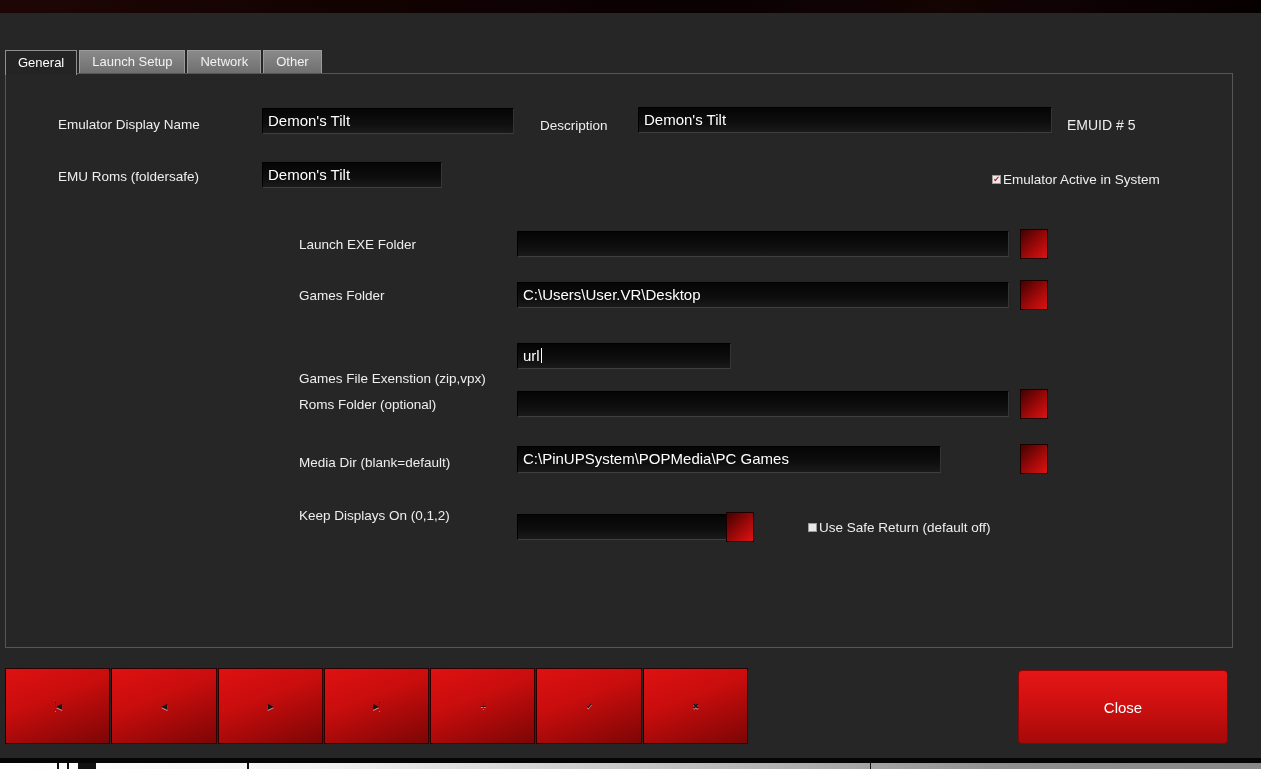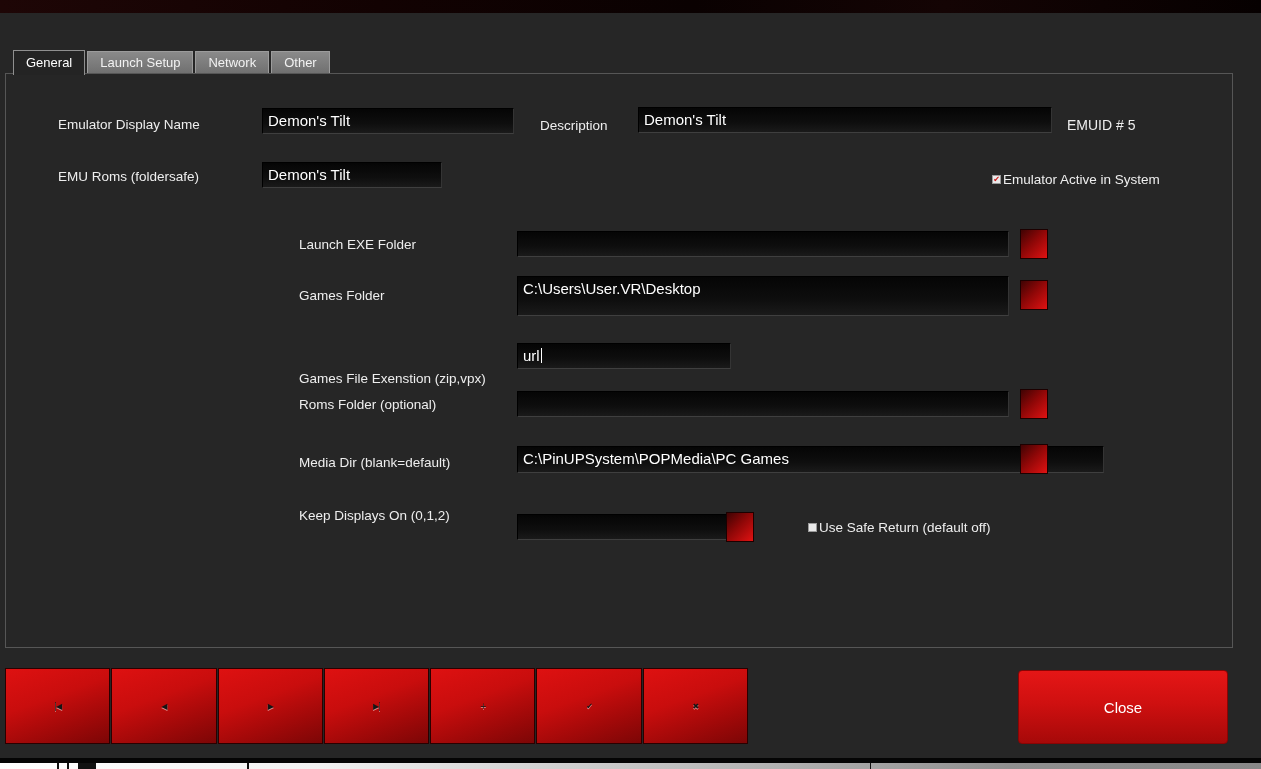--- a/index.html
+++ b/index.html
@@ -7,21 +7,21 @@
     width:1261px;height:769px;position:relative;overflow:hidden;
     background:#262626;
     font-family:"Liberation Sans","DejaVu Sans",sans-serif;
     -webkit-font-smoothing:antialiased;
   }
   .abs{position:absolute;}
   
   .top-strip{left:0;top:0;width:1261px;height:13px;
     background:linear-gradient(90deg,#1e0606 0%,#120202 30%,#0a0101 55%,#140404 75%,#060000 100%);}
   
-  .tabbar{left:5px;top:50px;height:24px;display:flex;align-items:center;margin-left:8px;}
+  .tabbar{left:5px;top:50px;height:24px;display:flex;align-items:flex-start;}
   .tab{height:22px;line-height:22px;padding:0 12px;margin-right:2px;
     background:linear-gradient(180deg,#8a8a8a,#6f6f6f);
     border:1px solid #9c9c9c;border-bottom:none;
     color:#f2f2f2;font-size:13px;cursor:default;}
   .tab.active{background:#242424;border:1px solid #8f8f8f;border-bottom:none;
     height:24px;line-height:24px;position:relative;z-index:3;color:#fff;}
   
   .panel{left:5px;top:73px;width:1226px;height:573px;border:1px solid #565656;background:#262626;z-index:1;}
   .lbl{color:#eeeeee;font-size:13.5px;white-space:nowrap;z-index:2;}
   .field{
@@ -80,32 +80,32 @@
 <div class="abs field" style="left:262px;top:162px;width:180px;height:26px;"><span>Demon's Tilt</span></div>
 
 <div class="abs checkbox" style="left:992px;top:175px;">✔</div>
 <div class="abs lbl" style="left:1003px;top:172px;">Emulator Active in System</div>
 
 <div class="abs lbl" style="left:299px;top:237px;">Launch EXE Folder</div>
 <div class="abs field" style="left:517px;top:231px;width:492px;height:26px;"><span></span></div>
 <div class="abs browse-btn" style="left:1020px;top:229px;"></div>
 
 <div class="abs lbl" style="left:299px;top:288px;">Games Folder</div>
-<div class="abs field" style="left:517px;top:276px;width:492px;height:40px;"><span>C:\Users\User.VR\Desktop</span></div>
+<div class="abs field" style="left:517px;top:282px;width:492px;height:26px;"><span>C:\Users\User.VR\Desktop</span></div>
 <div class="abs browse-btn" style="left:1020px;top:280px;"></div>
 
 <div class="abs lbl" style="left:299px;top:343px;margin-top:28px;">Games File Exenstion (zip,vpx)</div>
 <div class="abs field" style="left:517px;top:343px;width:214px;height:26px;"><span>url</span><span class="caret"></span></div>
 
 <div class="abs lbl" style="left:299px;top:397px;">Roms Folder (optional)</div>
 <div class="abs field" style="left:517px;top:391px;width:492px;height:26px;"><span></span></div>
 <div class="abs browse-btn" style="left:1020px;top:389px;"></div>
 
 <div class="abs lbl" style="left:299px;top:455px;">Media Dir (blank=default)</div>
-<div class="abs field" style="left:517px;top:446px;width:587px;height:27px;"><span>C:\PinUPSystem\POPMedia\PC Games</span></div>
+<div class="abs field" style="left:517px;top:446px;width:424px;height:27px;"><span>C:\PinUPSystem\POPMedia\PC Games</span></div>
 <div class="abs browse-btn" style="left:1020px;top:444px;"></div>
 
 <div class="abs lbl" style="left:299px;top:508px;">Keep Displays On (0,1,2)</div>
 <div class="abs field" style="left:517px;top:514px;width:210px;height:26px;"><span></span></div>
 <div class="abs browse-btn" style="left:726px;top:512px;"></div>
 
 <div class="abs checkbox" style="left:808px;top:523px;"></div>
 <div class="abs lbl" style="left:819px;top:520px;">Use Safe Return (default off)</div>
 
 <div class="abs navbar">

